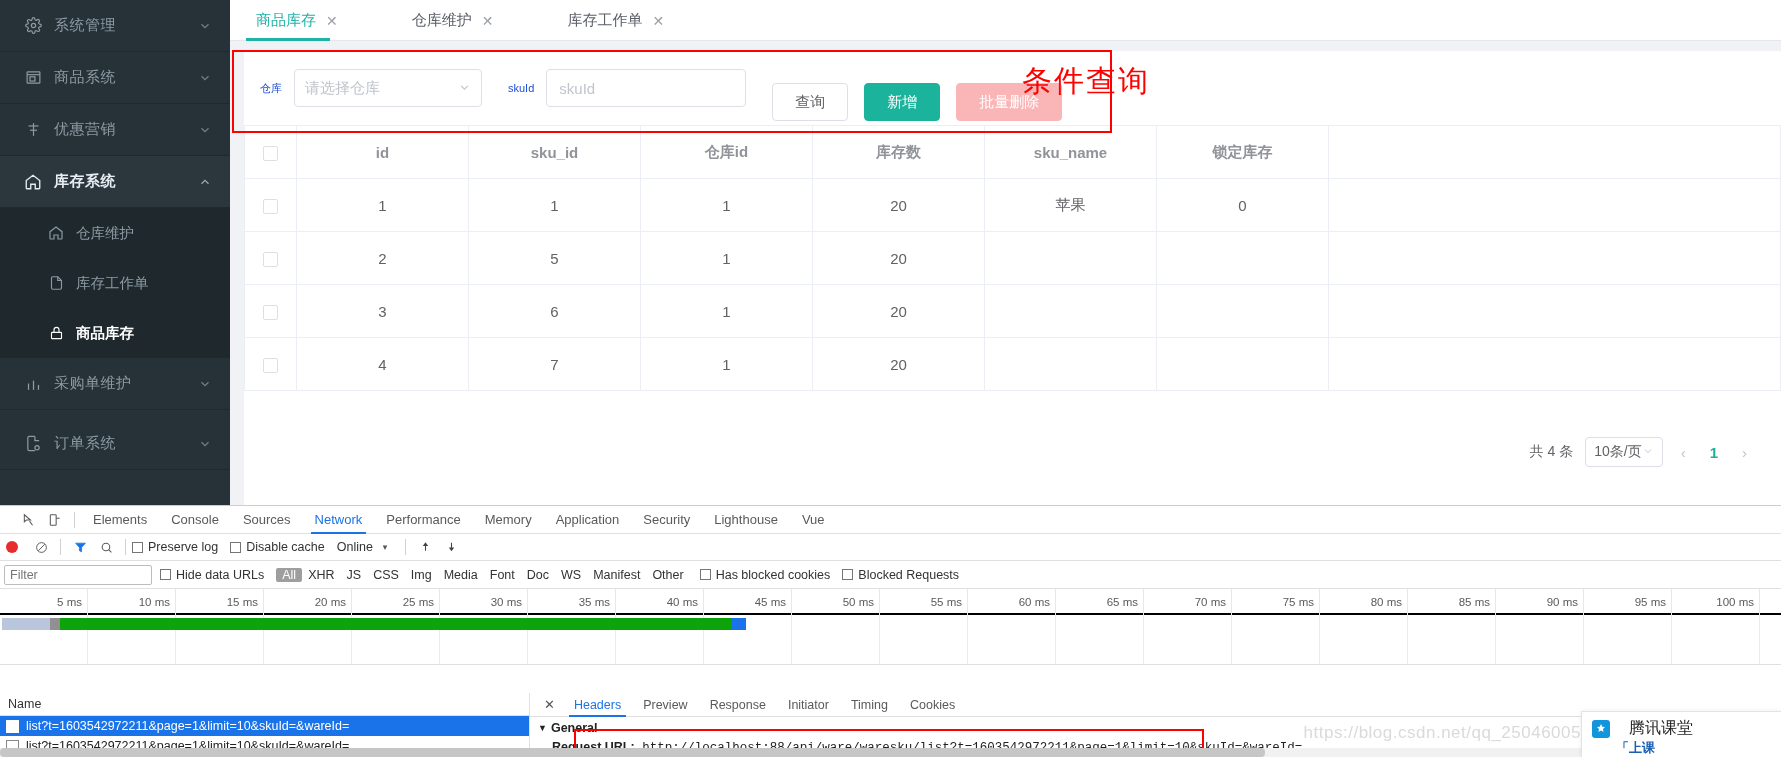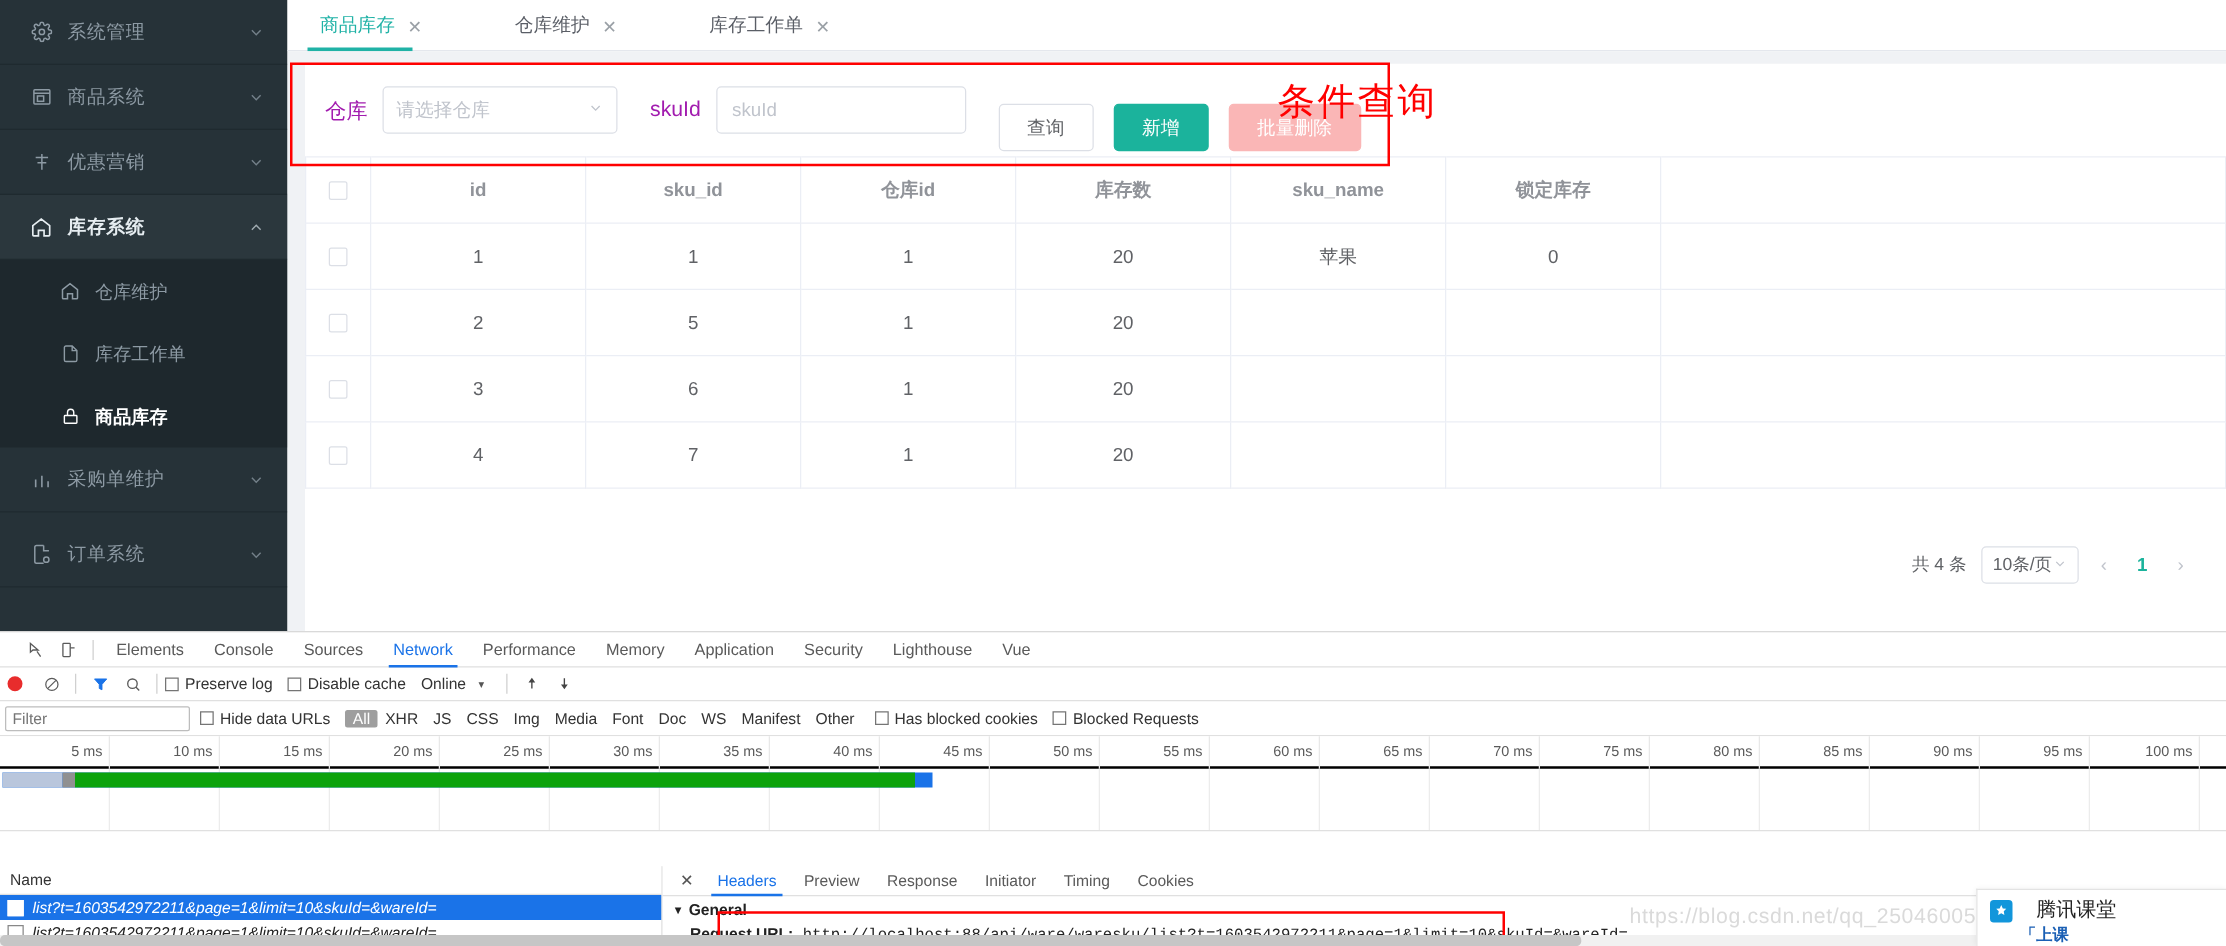--- a/index.html
+++ b/index.html
@@ -56,21 +56,21 @@
   .tab .x { margin-left: 10px; font-size: 14px; color: #9aa0a6; line-height:1; }
 
   
   .content {
     position: absolute; left: 230px; top: 41px; right: 0; bottom: 252px;
     background: #f0f2f5; padding: 10px 0 0 14px; overflow: hidden;
   }
   .panel { background: #fff; height: 100%; position: relative; }
 
   .filterbar { display: flex; align-items: center; height: 74px; padding: 0 16px; }
-  .f-label { font-size: 17px; color: #a21caf; margin-right: 12px; white-space: nowrap;}
+  .f-label { font-size: 11px; color: #1d4ed8; margin-right: 12px; white-space: nowrap;}
   .f-select {
     width: 188px; height: 38px; border: 1px solid #dcdfe6; border-radius: 4px;
     display: flex; align-items: center; padding: 0 10px; background: #fff;
     font-size: 15px; color: #c0c4cc; cursor: pointer; justify-content: space-between;
     margin-right: 26px;
   }
   .f-input {
     width: 200px; height: 38px; border: 1px solid #dcdfe6; border-radius: 4px;
     padding: 0 12px; font-size: 15px; color: #606266; background: #fff; outline: none;
     margin-right: 26px;
@@ -171,21 +171,21 @@
   .tl-lane-line { position: absolute; top: 0; bottom: 0; border-right: 1px solid #ececec; width: 88px;}
 
   .dt-split { position: absolute; left: 0; right: 0; top: 187px; bottom: 0; display: flex; }
   .req-list { width: 530px; border-right: 1px solid #e0e0e0; }
   .rl-head {
     height: 23px; font-size: 12.5px; color: #333; padding-left: 8px; display: flex;
     align-items: center; border-bottom: 1px solid #e0e0e0; background:#fff;
   }
   .rl-row {
     height: 20px; display: flex; align-items: center; font-size: 12.5px;
-    padding-left: 6px; color: #222; cursor: pointer; font-style: italic;
+    padding-left: 6px; color: #222; cursor: pointer;
   }
   .rl-row.sel { background: #1a73e8; color: #fff; }
   .rl-icon { width: 13px; height: 13px; border: 1px solid #888; background: #fff; margin-right: 7px; flex:0 0 auto;}
   .rl-row.sel .rl-icon { border-color: #fff; }
 
   .detail { flex: 1 1 auto; position: relative; }
   .dt-detail-tabs {
     height: 24px; display: flex; align-items: center; border-bottom: 1px solid #e0e0e0;
     padding-left: 6px; font-size: 12.5px; color: #5a5a5a;
   }

